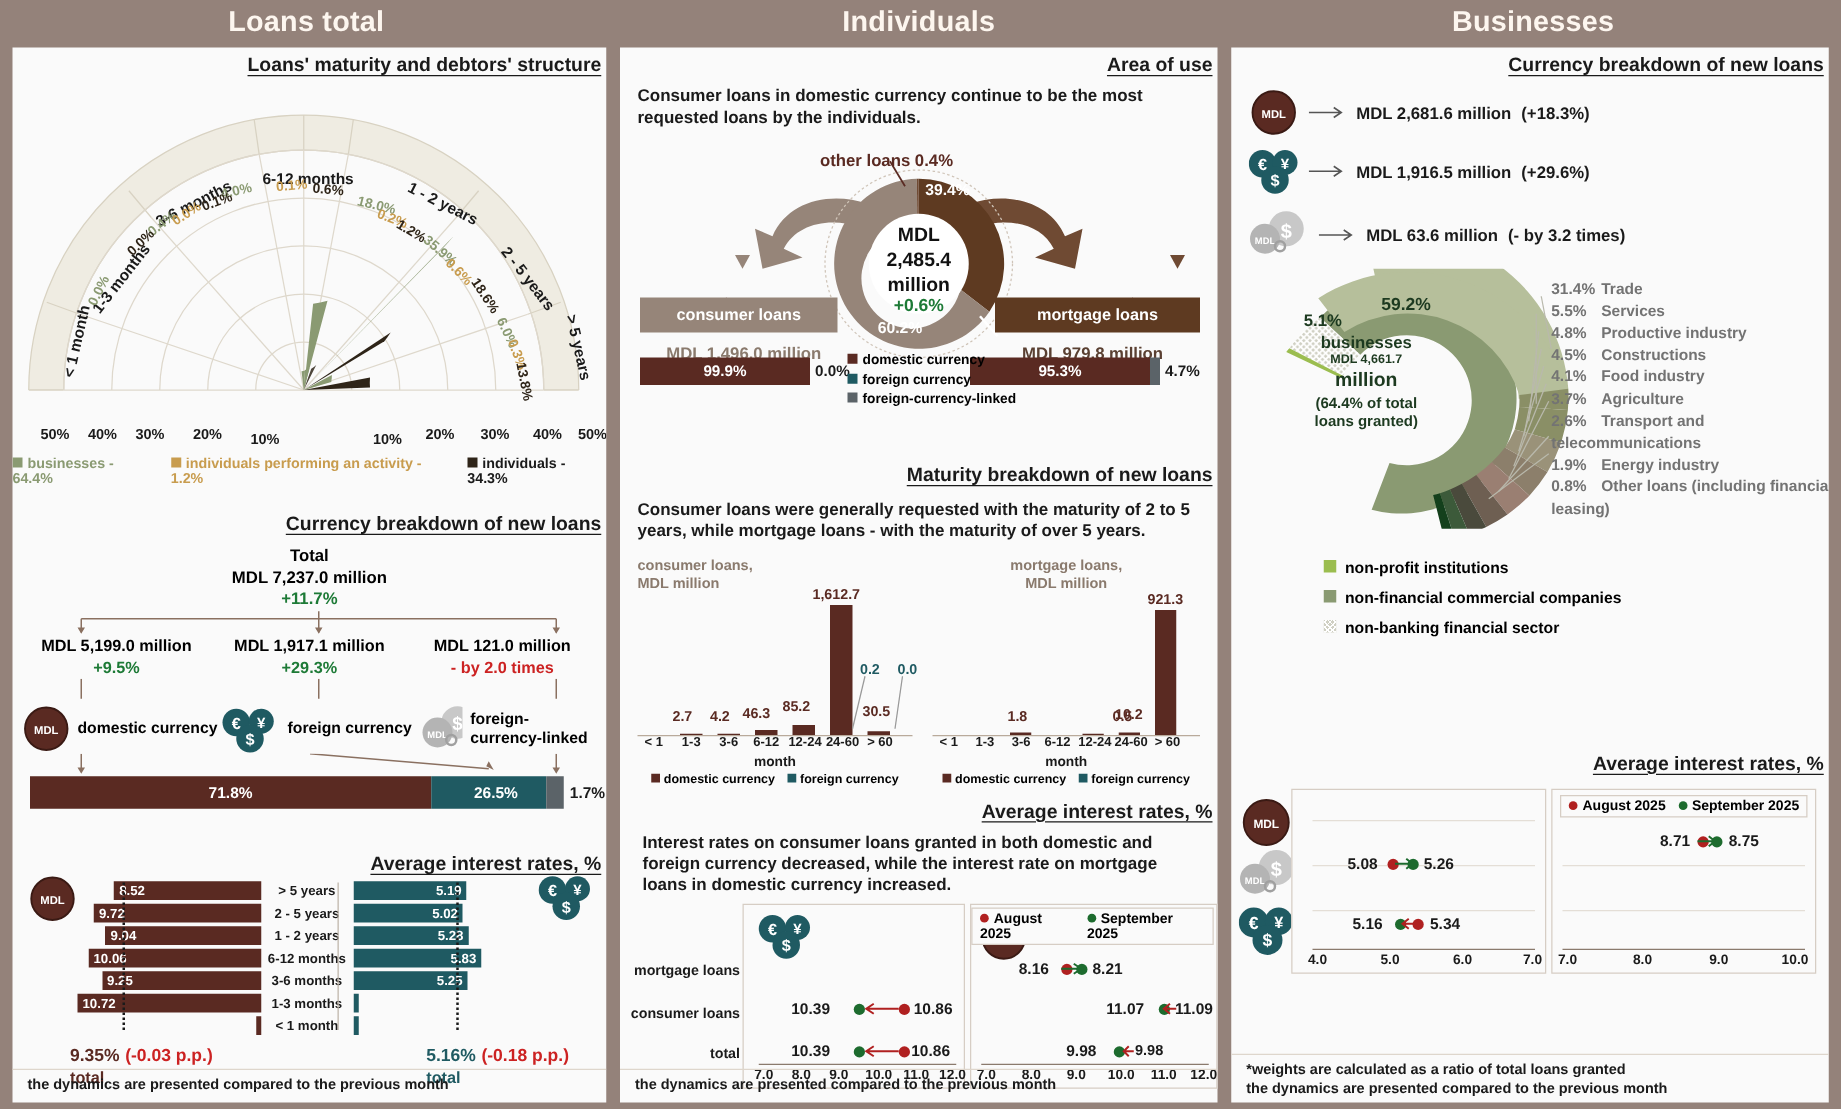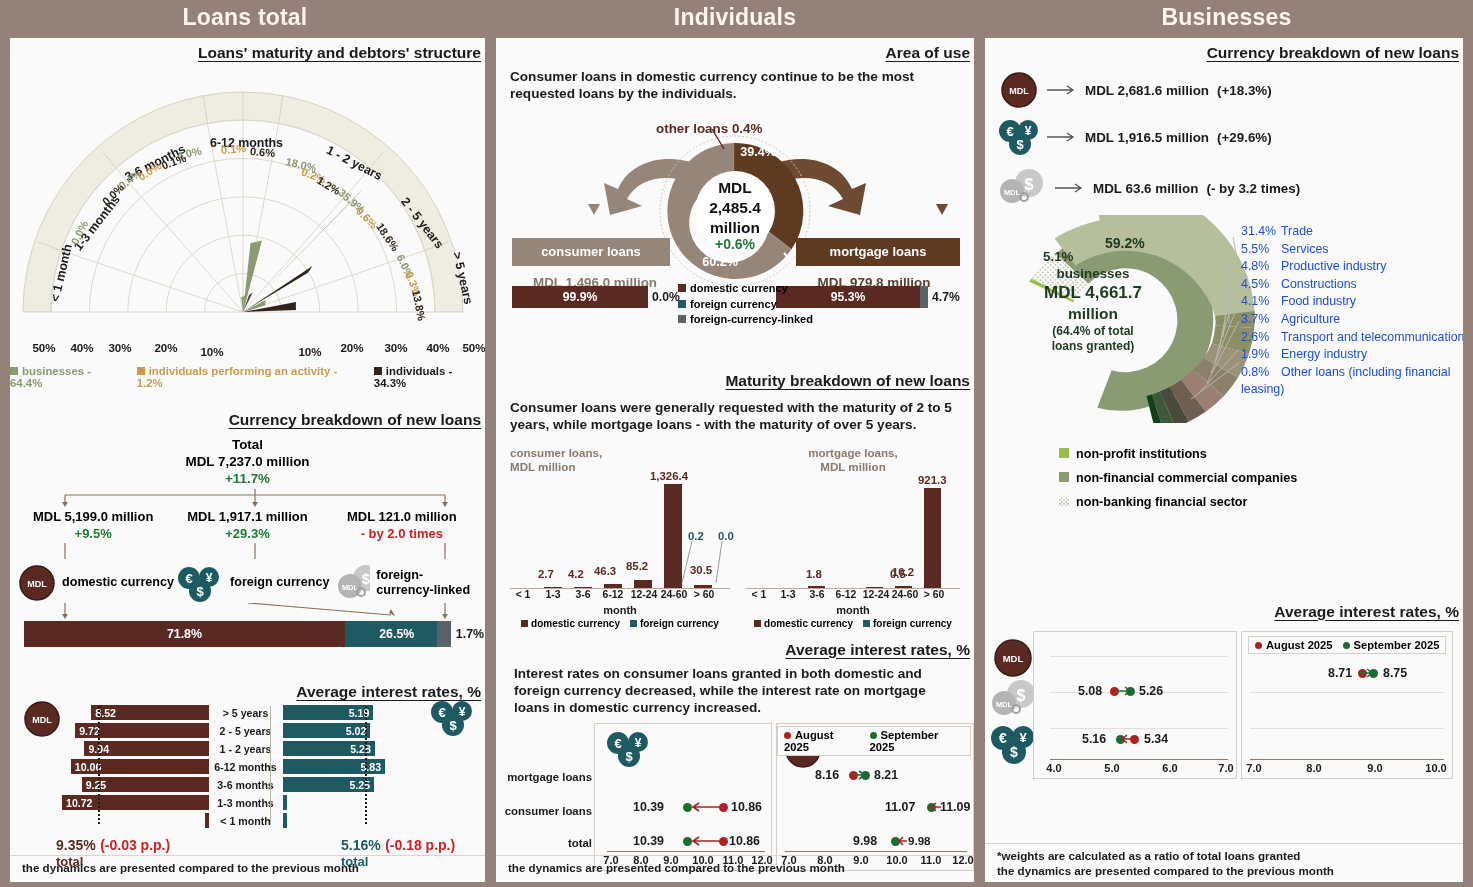--- a/index.html
+++ b/index.html
@@ -142,21 +142,21 @@
   .dot-sep { background:#1d6b2e; }
 
   
   .biz-row { display:flex; align-items:center; gap: 8px; }
   .biz-txt { font-size: 13.4px; font-weight: bold; color:#1a1a1a; }
 
   
   .sb-legend { font-size: 12.6px; font-weight:bold; line-height: 1.9; }
   .sb-legend i { width: 10px; height: 10px; display:inline-block; margin-right: 7px; }
 
-  .fields-list { font-size: 12.4px; font-weight: normal; color:#1d4ed8; line-height: 1.42; }
+  .fields-list { font-size: 12.4px; font-weight: bold; color:#737373; line-height: 1.42; }
   .fields-list .pc { display:inline-block; width: 40px; }
 
   .footer-note { position:absolute; bottom: 8px; left: 12px; }
 
   svg { display:block; }
 </style>
 </head>
 <body>
 
 <div class="dash">
@@ -555,21 +555,21 @@
                 <div class="bar" style="left:0; width:18px; height:104px;"></div>
               </div>
             <div class="cc-col" style="left:184px;width:22px;">
                 <div class="bar" style="left:0; width:18px; height:3px;"></div>
               </div>
 
             <div class="cc-val" style="left:28px;  bottom:8px;">2.7</div>
             <div class="cc-val" style="left:58px;  bottom:8px;">4.2</div>
             <div class="cc-val" style="left:84px;  bottom:11px;">46.3</div>
             <div class="cc-val" style="left:116px; bottom:16px;">85.2</div>
-            <div class="cc-val" style="left:140px; bottom:106px;">1,326.4</div>
+            <div class="cc-val" style="left:140px; bottom:106px;">1,612.7</div>
             <div class="cc-val" style="left:180px; bottom:12px;">30.5</div>
             <div class="cc-val fc" style="left:178px; bottom:46px;">0.2</div>
             <div class="cc-val fc" style="left:208px; bottom:46px;">0.0</div>
             <svg width="222" height="110" style="position:absolute; left:0; top:0; pointer-events:none;">
               <line x1="182" y1="62" x2="172" y2="104" stroke="#999" stroke-width="1"></line>
               <line x1="212" y1="62" x2="206" y2="104" stroke="#999" stroke-width="1"></line>
             </svg>
           </div>
           <div class="cc-axis" style="margin:0 8px;">
             <span style="left:13px;">&lt; 1</span>
@@ -809,21 +809,21 @@
             <path d="M 182.5 212.5 A 134 134 0 0 1 171.0 216.5 L 159.0 179.5 A 94 94 0 0 0 167.0 176.5 Z" fill="#3c5a3a"></path>
             <path d="M 171.0 216.5 A 134 134 0 0 1 163.0 218.5 L 153.5 181.0 A 94 94 0 0 0 159.0 179.5 Z" fill="#14401c"></path>
           </g>
         </svg>
 
         <div style="position:absolute; left:58px; top:34px; font-size:13.4px; font-weight:bold; color:#1d3a20;">5.1%</div>
         <div style="position:absolute; left:120px; top:20px; font-size:14px; font-weight:bold; color:#1d3a20;">59.2%</div>
 
         <div style="position:absolute; left:40px; top:50px; width:136px; text-align:center; color:#1d3a20; line-height:1.28;">
           <div style="font-size:13.4px; font-weight:bold;">businesses</div>
-          <div style="font-size:17px; font-weight:bold;">MDL 4,661.7</div>
+          <div style="font-size:10px; font-weight:bold;">MDL 4,661.7</div>
           <div style="font-size:15.5px; font-weight:bold;">million</div>
           <div style="font-size:12px; font-weight:bold;">(64.4% of total</div>
           <div style="font-size:12px; font-weight:bold;">loans granted)</div>
         </div>
 
         <svg width="120" height="180" style="position:absolute; left:196px; top:12px;">
           <g stroke="#b9b9ac" stroke-width="1" fill="none">
             <line x1="60" y1="52" x2="52" y2="10"></line>
             <line x1="48" y1="96" x2="48" y2="24"></line>
             <line x1="42" y1="110" x2="50" y2="38"></line>

